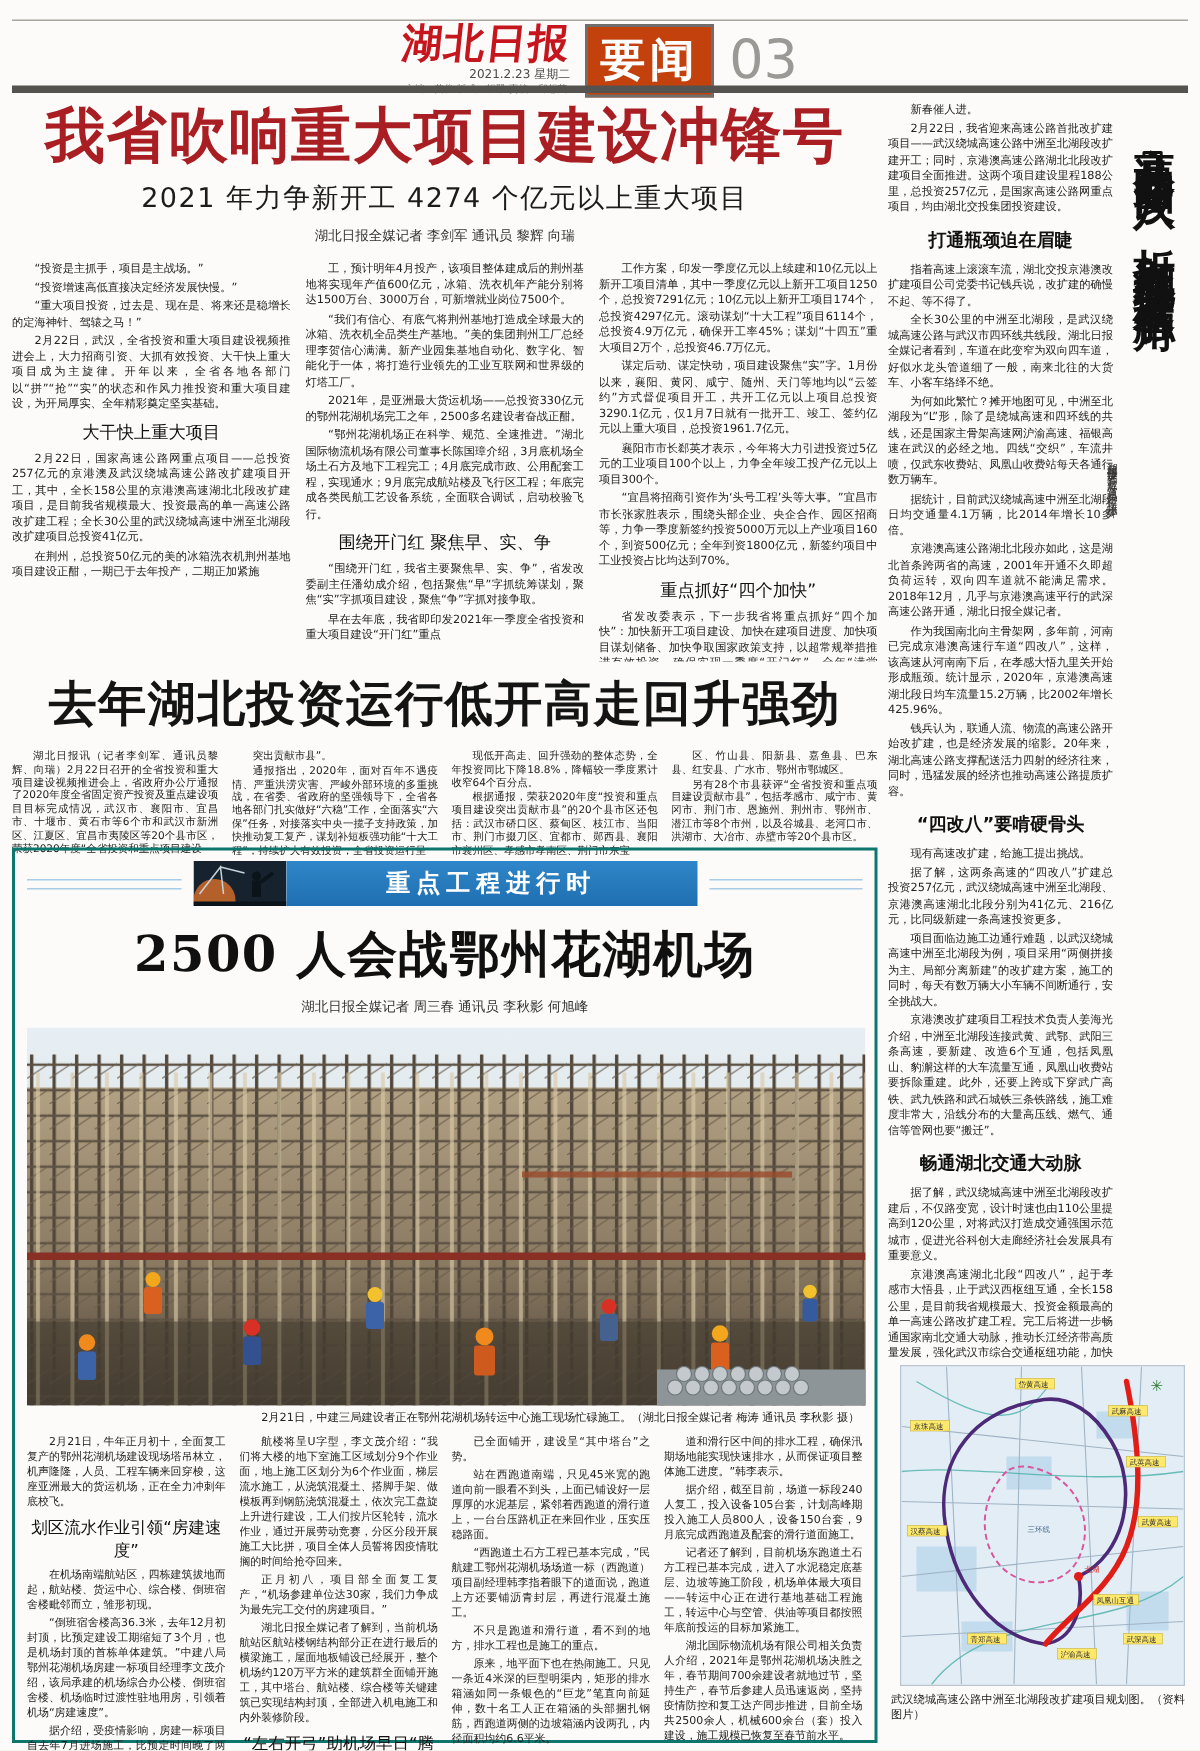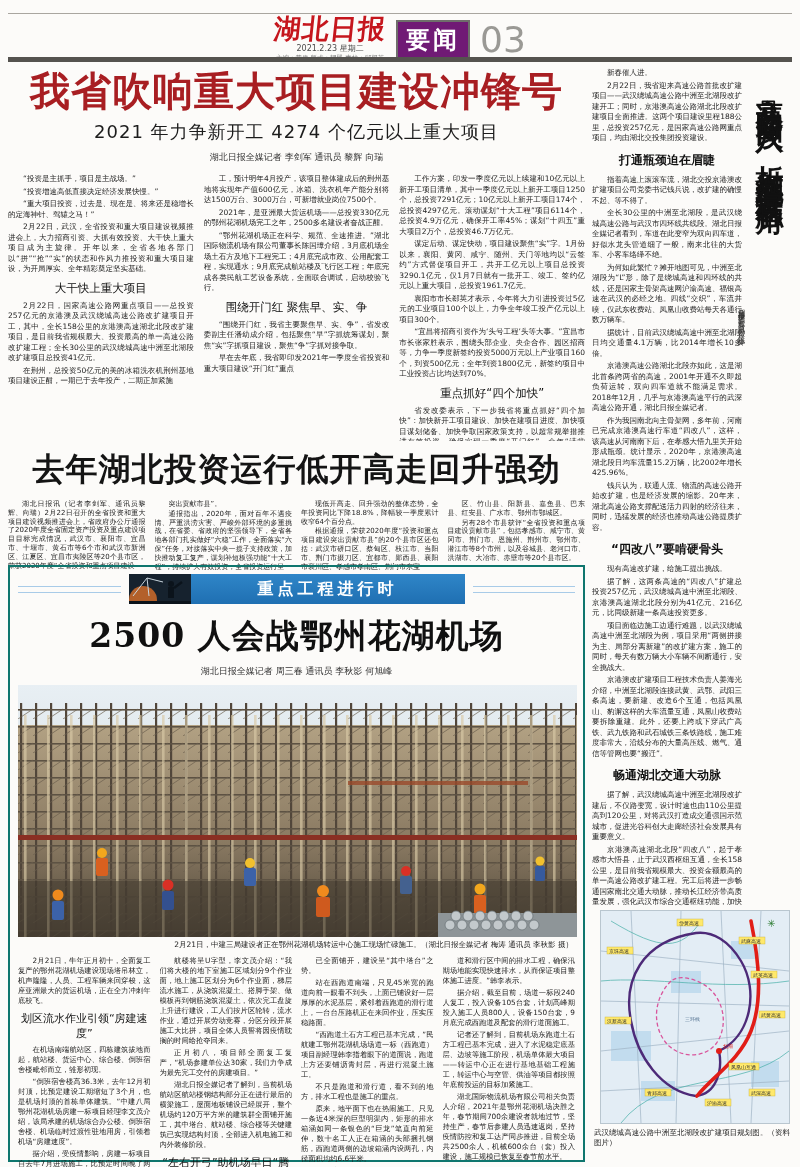--- a/index.html
+++ b/index.html
@@ -5,23 +5,23 @@
   html,body{margin:0;padding:0;}
   body{font-family:"DejaVu Sans",sans-serif;background:#e9e7e2;}
   .page{position:relative;width:800px;height:1167px;background:#fcfbf9;margin:0 auto;overflow:hidden;}
   .rule-thin{position:absolute;left:8px;right:8px;top:13px;height:1px;background:#a9a6a0;}
   .rule-thick{position:absolute;left:8px;right:8px;top:57px;height:5px;background:#55534f;}
 
   
   .masthead{position:absolute;top:16px;left:0;width:100%;display:flex;justify-content:center;align-items:center;gap:10px;}
   .mh-left{text-align:center;}
   .mh-logo{font-family:"DejaVu Serif",serif;font-weight:bold;color:#c5161d;font-size:27px;line-height:26px;transform:skewX(-6deg);letter-spacing:1px;}
-  .mh-date{font-size:8px;color:#4a4a4a;margin-top:1px;}
+  .mh-date{font-size:8px;color:#4a4a4a;margin-top:1px;text-align:right;}
   .mh-staff{font-size:6.5px;color:#777;}
-  .mh-section{background:#701a75;color:#fff;font-size:24px;font-weight:bold;padding:2px 8px;letter-spacing:3px;border:2px solid #6f6e6b;}
+  .mh-section{background:#c2410c;color:#fff;font-size:30px;font-weight:bold;padding:2px 8px;letter-spacing:3px;border:2px solid #6f6e6b;}
   .mh-pageno{font-size:36px;color:#9a9995;font-weight:normal;}
 
   
   .lead{position:absolute;left:8px;top:68px;width:577px;}
   .lead-headline{font-family:"DejaVu Serif",serif;color:#a81e22;font-size:40px;font-weight:bold;text-align:center;line-height:46px;letter-spacing:1px;}
   .lead-subhead{font-size:18px;color:#1c1c1c;text-align:center;margin-top:6px;letter-spacing:1px;}
   .lead-byline{font-size:9px;color:#333;text-align:center;margin-top:7px;}
   .cols{display:flex;gap:10px;margin-top:10px;}
   .col{flex:1;overflow:hidden;}
   .lead .col{height:267px;}
@@ -92,20 +92,21 @@
           </div>
         <div class="colsub">大干快上重大项目</div>
         <div>
             <p class="para">2月22日，国家高速公路网重点项目——总投资257亿元的京港澳及武汉绕城高速公路改扩建项目开工，其中，全长158公里的京港澳高速湖北北段改扩建项目，是目前我省规模最大、投资最高的单一高速公路改扩建工程；全长30公里的武汉绕城高速中洲至北湖段改扩建项目总投资41亿元。</p>
             <p class="para">在荆州，总投资50亿元的美的冰箱洗衣机荆州基地项目建设正酣，一期已于去年投产，二期正加紧施</p>
           </div>
       </div>
       <div class="col">
         <div>
             <p class="para">工，预计明年4月投产，该项目整体建成后的荆州基地将实现年产值600亿元，冰箱、洗衣机年产能分别将达1500万台、3000万台，可新增就业岗位7500个。</p>
+            <p class="para">“我们有信心、有底气将荆州基地打造成全球最大的冰箱、洗衣机全品类生产基地。”美的集团荆州工厂总经理李贺信心满满。新产业园集基地自动化、数字化、智能化于一体，将打造行业领先的工业互联网和世界级的灯塔工厂。</p>
             <p class="para">2021年，是亚洲最大货运机场——总投资330亿元的鄂州花湖机场完工之年，2500多名建设者奋战正酣。</p>
             <p class="para">“鄂州花湖机场正在科学、规范、全速推进。”湖北国际物流机场有限公司董事长陈国璋介绍，3月底机场全场土石方及地下工程完工；4月底完成市政、公用配套工程，实现通水；9月底完成航站楼及飞行区工程；年底完成各类民航工艺设备系统，全面联合调试，启动校验飞行。</p>
           </div>
         <div class="colsub">围绕开门红 聚焦早、实、争</div>
         <div>
             <p class="para">“围绕开门红，我省主要聚焦早、实、争”，省发改委副主任潘幼成介绍，包括聚焦“早”字抓统筹谋划，聚焦“实”字抓项目建设，聚焦“争”字抓对接争取。</p>
             <p class="para">早在去年底，我省即印发2021年一季度全省投资和重大项目建设“开门红”重点</p>
           </div>
       </div>
       <div class="col">

